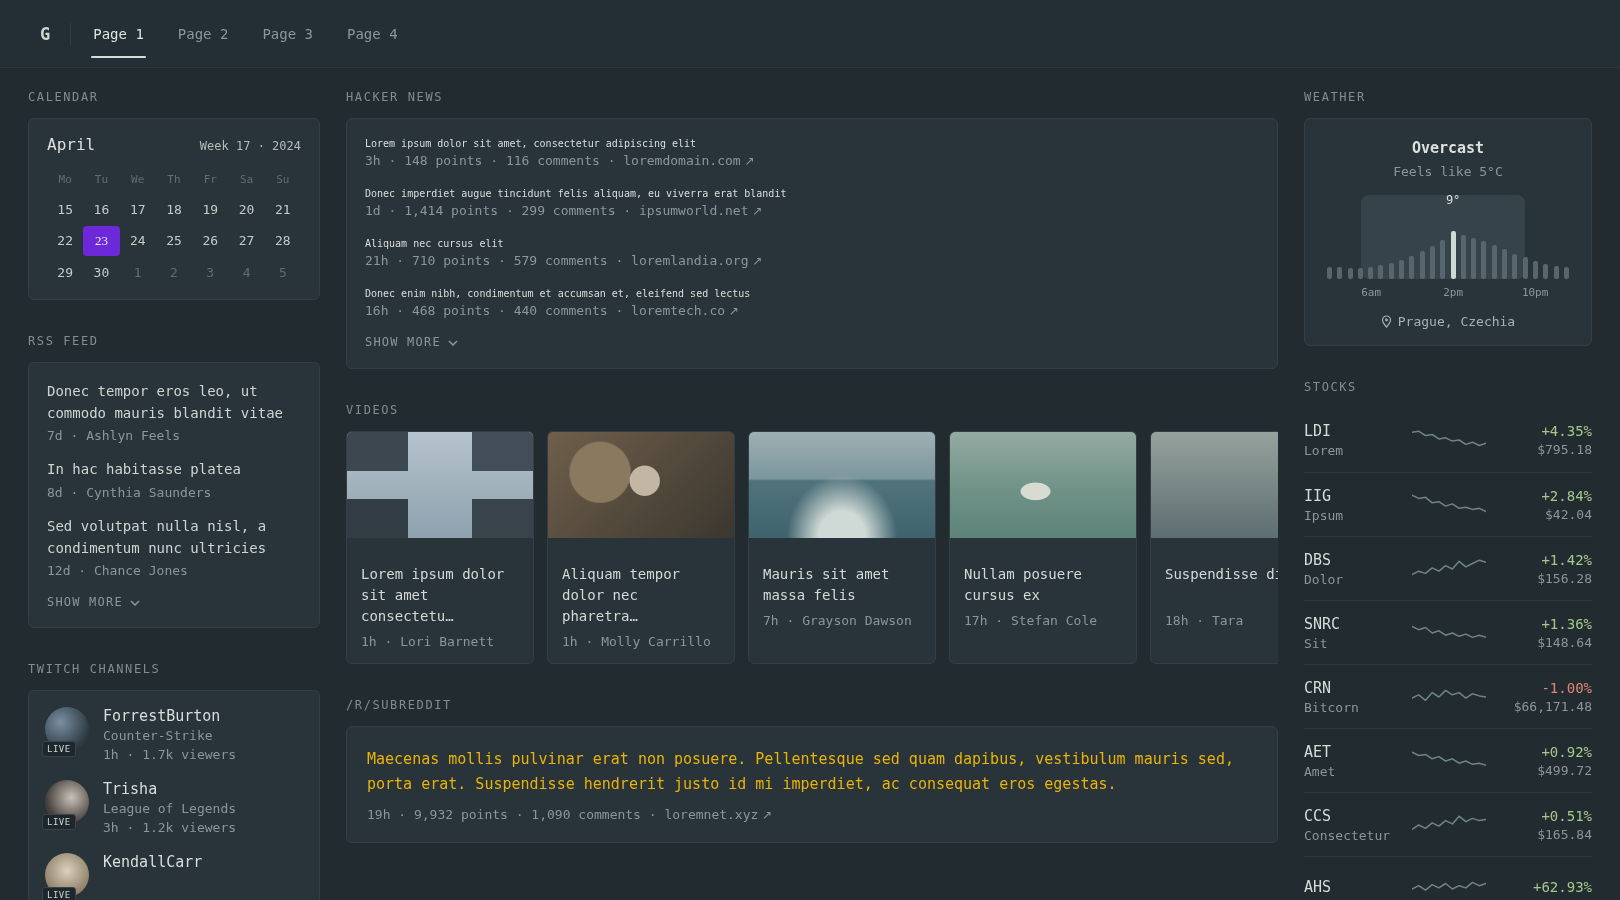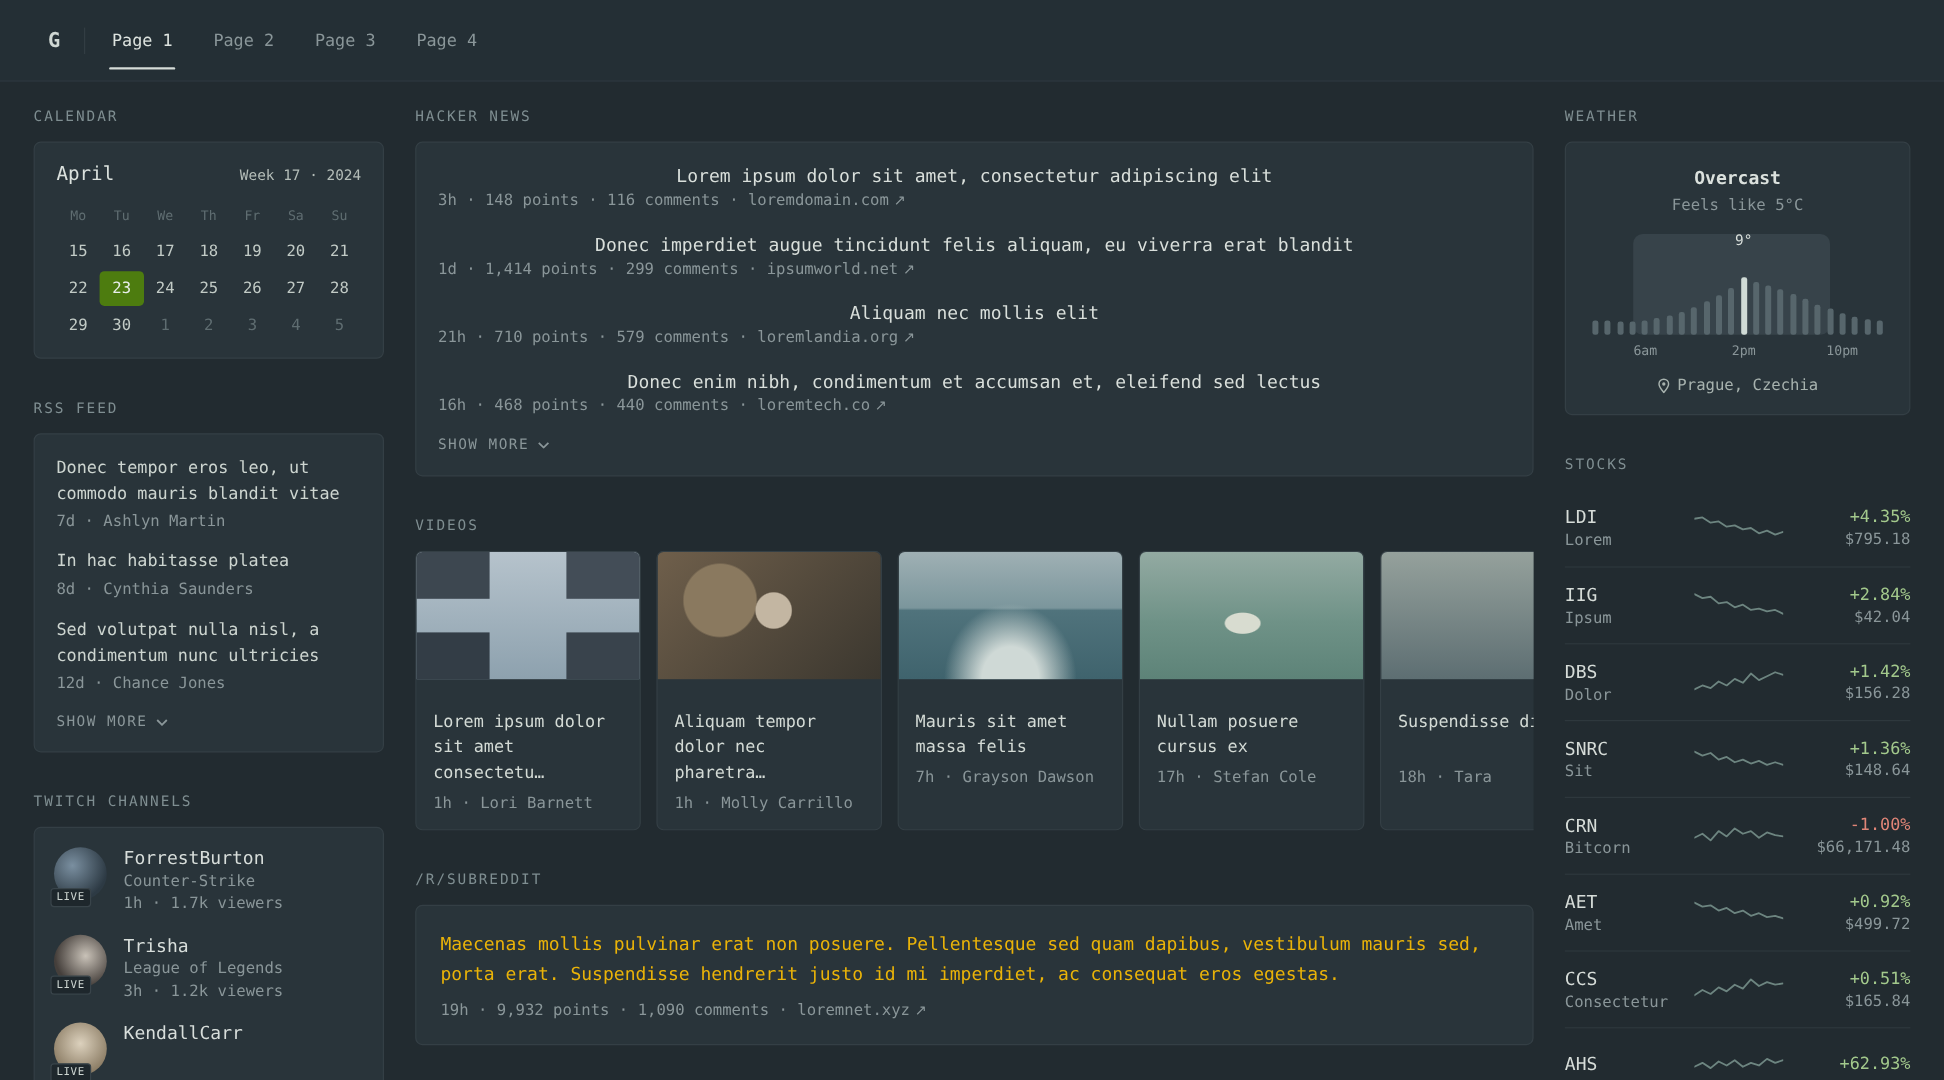--- a/index.html
+++ b/index.html
@@ -38,21 +38,21 @@
   .card{ background:#29343a; border:1px solid #343f45; border-radius:6px; }
   
   .cal{ padding:16px 18px 12px; }
   .cal-head{ display:flex; justify-content:space-between; align-items:baseline; }
   .cal-month{ font-size:16px; color:#dbe1dd; }
   .cal-week{ font-size:12px; color:#b4bdb8; }
   .cal-grid{ display:grid; grid-template-columns:repeat(7,1fr); margin-top:12px; row-gap:2px; text-align:center; }
   .dow{ font-size:11px; color:#5f6d71; padding:7px 0; }
   .day{ font-size:13px; color:#c2cbc6; padding:7px 0; border-radius:4px; }
   .day.dim{ color:#5f6d71; }
-  .day.sel{ background:#4d7c0f; color:#e9efeb; }
+  .day.sel{ background:#6d28d9; color:#e9efeb;font-family:Liberation Serif, serif; }
   
   .rss{ padding:18px; }
   .rss-item + .rss-item{ margin-top:16px; }
   .rss-title{ font-size:14px; line-height:1.55; color:#cdd5d0; cursor:pointer; }
   .item-meta{ font-size:13px; color:#8a9699; margin-top:4px; }
   .show-more{
     display:flex; align-items:center; gap:7px; margin-top:17px;
     font-size:12px; letter-spacing:1.2px; color:#8a9699; cursor:pointer;
     background:none; border:none; font-family:inherit;
   }
@@ -67,21 +67,21 @@
   .live-badge{
     position:absolute; left:-3px; bottom:-6px;
     background:#1e272c; border:1px solid #39444a; border-radius:3px;
     font-size:9px; letter-spacing:.5px; padding:2px 4px; color:#cdd5d1;
   }
   .tw-name{ font-size:15px; color:#d8dedb; }
   .tw-game{ font-size:13px; color:#8a9699; margin-top:3px; }
   
   .hn{ padding:19px 18px; }
   .hn-item + .hn-item{ margin-top:20px; }
-  .hn-title{ font-size:15px; color:#d9dfdb; cursor:pointer;text-align:center; }
+  .hn-title{ font-size:10px; color:#d9dfdb; cursor:pointer; }
   .meta-link{ color:#8a9699; text-decoration:none; cursor:pointer; }
   .ext{ font-family:"DejaVu Sans",sans-serif; font-size:12px; margin-left:4px; }
   
   .vrow{ display:flex; gap:13px; overflow:hidden; }
   .vcard{ flex:0 0 188px; background:#29343a; border:1px solid #343f45; border-radius:6px; overflow:hidden; cursor:pointer; }
   .vthumb{ height:106px; width:100%; }
   .th1{ background:
     linear-gradient(#3d4750,#3d4750) 0 0/33% 37% no-repeat,
     linear-gradient(#434d57,#434d57) 100% 0/33% 37% no-repeat,
     linear-gradient(#333d46,#333d46) 0 100%/33% 37% no-repeat,
@@ -189,21 +189,21 @@
           <span class="day dim">5</span>
         </div>
       </div>
     </section>
 
     <section>
       <h2 class="wtitle">RSS FEED</h2>
       <div class="card rss">
         <div class="rss-item">
           <div class="rss-title">Donec tempor eros leo, ut commodo mauris blandit vitae</div>
-          <div class="item-meta">7d · Ashlyn Martin</div>
+          <div class="item-meta">7d · Ashlyn Feels</div>
         </div>
         <div class="rss-item">
           <div class="rss-title">In hac habitasse platea</div>
           <div class="item-meta">8d · Cynthia Saunders</div>
         </div>
         <div class="rss-item">
           <div class="rss-title">Sed volutpat nulla nisl, a condimentum nunc ultricies</div>
           <div class="item-meta">12d · Chance Jones</div>
         </div>
         <button class="show-more">
@@ -265,21 +265,21 @@
           </div>
         </div>
         <div class="hn-item">
           <div class="hn-title">Donec imperdiet augue tincidunt felis aliquam, eu viverra erat blandit</div>
           <div class="item-meta">
             <span>1d · 1,414 points · 299 comments ·</span>
             <a class="meta-link">ipsumworld.net</a><span class="ext">↗</span>
           </div>
         </div>
         <div class="hn-item">
-          <div class="hn-title">Aliquam nec mollis elit</div>
+          <div class="hn-title">Aliquam nec cursus elit</div>
           <div class="item-meta">
             <span>21h · 710 points · 579 comments ·</span>
             <a class="meta-link">loremlandia.org</a><span class="ext">↗</span>
           </div>
         </div>
         <div class="hn-item">
           <div class="hn-title">Donec enim nibh, condimentum et accumsan et, eleifend sed lectus</div>
           <div class="item-meta">
             <span>16h · 468 points · 440 comments ·</span>
             <a class="meta-link">loremtech.co</a><span class="ext">↗</span>

